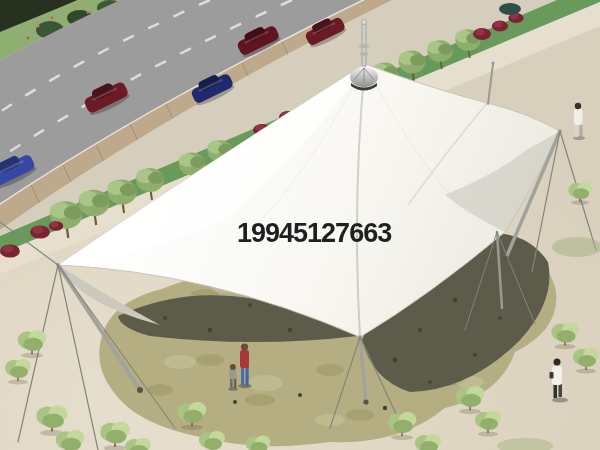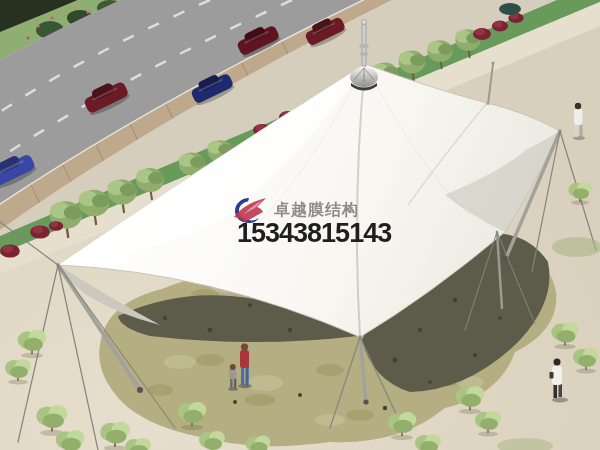--- a/index.html
+++ b/index.html
@@ -285,23 +285,14 @@
     <use href="#shrub" transform="translate(565,332) scale(1.05)"></use>
     <use href="#shrub" transform="translate(586,357)"></use>
     <use href="#shrub" transform="translate(580,190) scale(0.9)"></use>
     <ellipse cx="577" cy="247" rx="25" ry="10" fill="#a8b584" opacity="0.55"></ellipse>
     <ellipse cx="525" cy="446" rx="28" ry="8" fill="#a8b584" opacity="0.5"></ellipse>
   </g>
 </svg>
 </div>
 
 <div class="watermark">
-  <div class="brand-row">
-    <svg width="34" height="27" viewBox="0 0 34 27">
-      <path d="M16,1 C8,1 2,7 2,14 C2,21 8,26 16,26 C20,26 24,24 26,21
-               C23,23 19,24 16,23 C10,22 6,18 6,13.5 C6,9 10,5 15,4.5 Z" fill="var(--logoBlue,#2b3f8e)"></path>
-      <path d="M1,20 Q12,6 33,1 L24,10 Q28,11 30,15 L12,25 Q8,21 1,20 Z" fill="var(--logoRed,#c23a52)" opacity="0.92"></path>
-      <path d="M10,18 Q18,9 30,3 L22,11 Q16,14 10,18 Z" fill="#e8e6ee" opacity="0.5"></path>
-    </svg>
-    <span class="brand-name">卓越膜结构</span>
-  </div>
-  <div class="phone">15343815143</div>
+  <div class="phone">19945127663</div>
 </div>
 
 </body></html>

